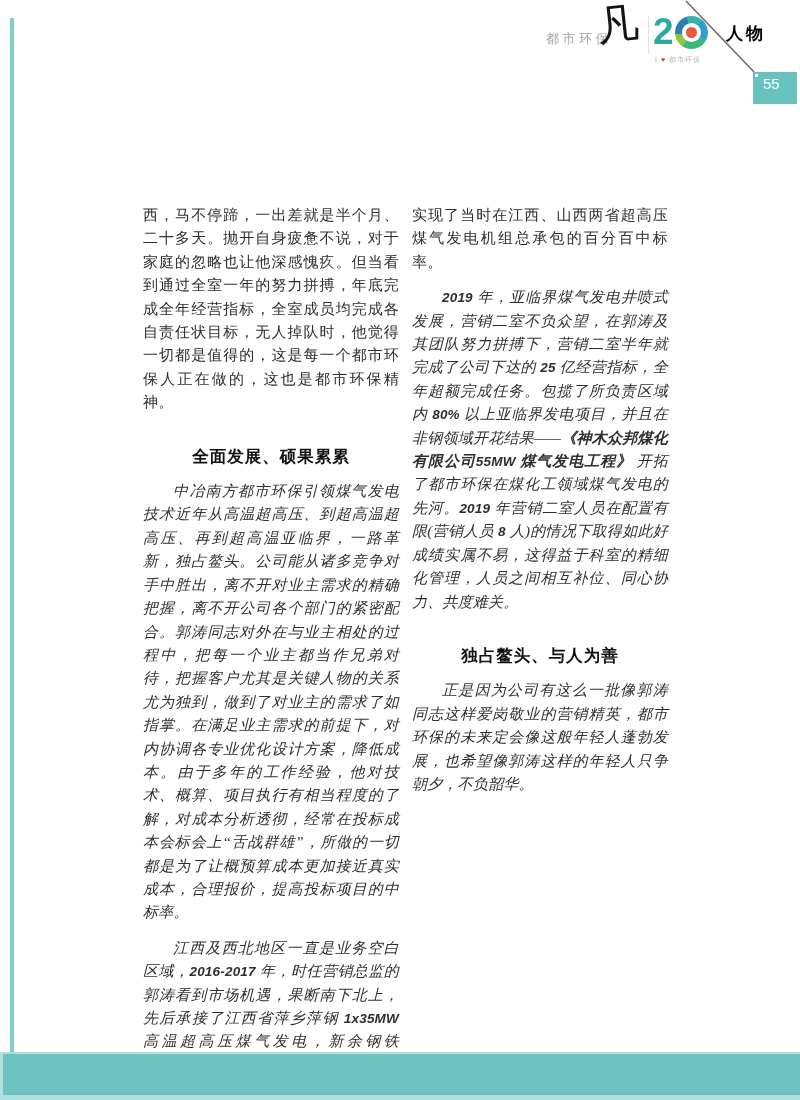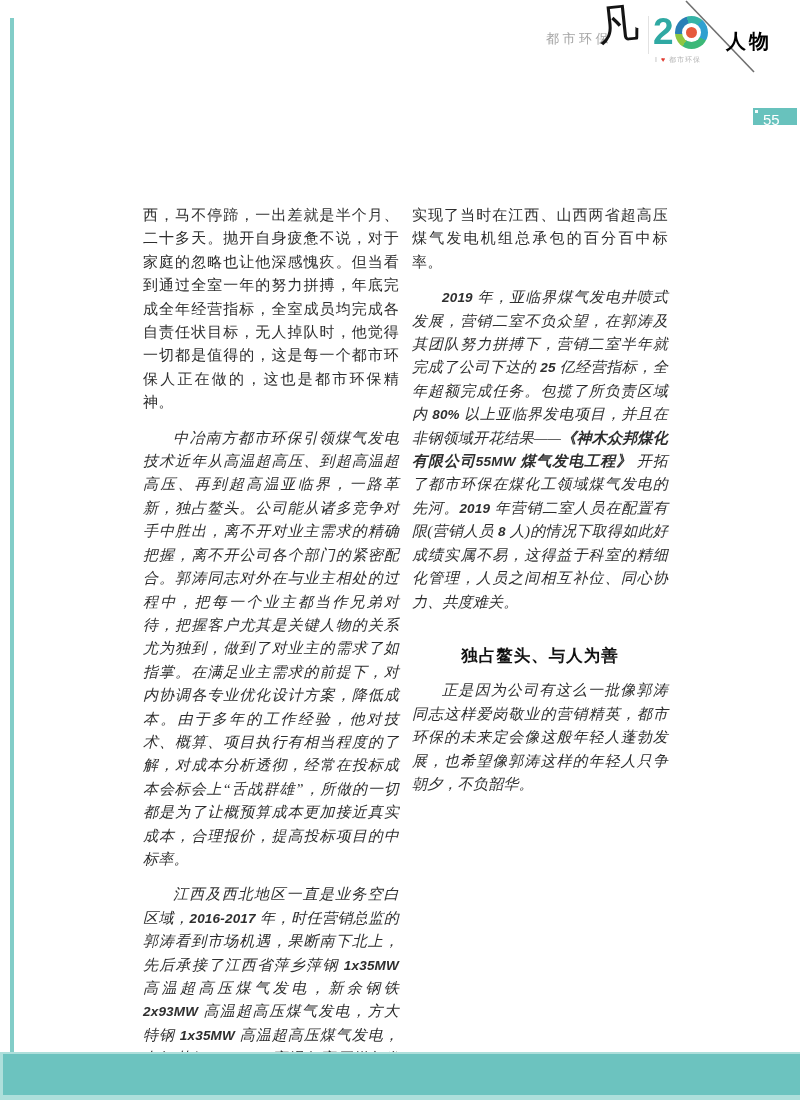--- a/index.html
+++ b/index.html
@@ -22,23 +22,23 @@
               font-weight:800;font-size:37px;line-height:38px;color:#2fa9a3;vertical-align:top;}
   .ring{display:inline-block;position:relative;width:33px;height:33px;margin-left:1px;margin-top:3px;
         border-radius:50%;vertical-align:top;
         background:conic-gradient(from 40deg,#2f9fd0 0 22%,#3cb878 22% 48%,#8ec641 48% 62%,#2b7fb5 62% 84%,#35b3a6 84% 100%);}
   .ring-hole{position:absolute;left:7px;top:7px;width:19px;height:19px;border-radius:50%;background:#fff;}
   .ring-dot{position:absolute;left:4px;top:4px;width:11px;height:11px;border-radius:50%;background:#e65a3c;}
   .tagline{position:absolute;left:655px;top:55px;font-family:"Liberation Sans",sans-serif;
            font-size:7px;color:#b3b3b3;letter-spacing:1px;white-space:nowrap;}
   .tagline .heart{color:#e03a2f;}
   .diag{position:absolute;left:676px;top:0;width:84px;height:76px;}
-  .section-label{position:absolute;left:726px;top:28px;font-family:"Liberation Sans","DejaVu Sans",sans-serif;
-           font-size:20px;font-weight:700;color:#000;letter-spacing:3px;}
-  .pagebox{position:absolute;left:753px;top:72px;width:44px;height:17px;background:#68c2bd;margin-top:36px;}
+  .section-label{position:absolute;left:726px;top:22px;font-family:"Liberation Sans","DejaVu Sans",sans-serif;
+           font-size:17px;font-weight:700;color:#000;letter-spacing:3px;}
+  .pagebox{position:absolute;left:753px;top:72px;width:44px;height:32px;background:#68c2bd;}
   .pagebox .notch{position:absolute;left:2px;top:2px;width:3px;height:3px;background:#fff;opacity:.95;}
   .pagebox .pnum{position:absolute;left:10px;top:0;line-height:23px;color:#fff;
            font-family:"Liberation Sans",sans-serif;font-size:15px;}
 
   
   .col{position:absolute;top:192px;width:256px;font-size:15px;line-height:23.4px;
        text-align:justify;letter-spacing:.2px;}
   .col-left{left:143px;}
   .col-right{left:412px;}
   .para{margin:12px 0 6px 0;}
@@ -72,20 +72,21 @@
 
   <div class="section-label">人物</div>
 
   <div class="pagebox">
     <span class="notch"></span>
     <span class="pnum">55</span>
   </div>
 
   <div class="col col-left">
       <p class="para"><span>西，马不停蹄，一出差就是半个月、二十多天。抛开自身疲惫不说，对于家庭的忽略也让他深感愧疚。但当看到通过全室一年的努力拼搏，年底完成全年经营指标，全室成员均完成各自责任状目标，无人掉队时，他觉得一切都是值得的，这是每一个都市环保人正在做的，这也是都市环保精神。</span></p>
+      <h3 class="sec-h">全面发展、硕果累累</h3>
       <p class="para ind"><span>中冶南方都市环保引领煤气发电技术近年从高温超高压、到超高温超高压、再到超高温亚临界，一路革新，独占鳌头。公司能从诸多竞争对手中胜出，离不开对业主需求的精确把握，离不开公司各个部门的紧密配合。郭涛同志对外在与业主相处的过程中，把每一个业主都当作兄弟对待，把握客户尤其是关键人物的关系尤为独到，做到了对业主的需求了如指掌。在满足业主需求的前提下，对内协调各专业优化设计方案，降低成本。由于多年的工作经验，他对技术、概算、项目执行有相当程度的了解，对成本分析透彻，经常在投标成本会标会上“舌战群雄”，所做的一切都是为了让概预算成本更加接近真实成本，合理报价，提高投标项目的中标率。</span></p>
       <p class="para ind"><span>江西及西北地区一直是业务空白区域，</span><span class="num">2016-2017</span><span> 年，时任营销总监的郭涛看到市场机遇，果断南下北上，先后承接了江西省萍乡萍钢 </span><span class="num">1x35MW</span><span> 高温超高压煤气发电，新余钢铁 </span><span class="num">2x93MW</span><span> 高温超高压煤气发电，方大特钢 </span><span class="num">1x35MW</span><span> 高温超高压煤气发电，九江萍钢 </span><span class="num">1x55MW</span><span> 高温超高压煤气发电，山西省襄汾新金山特钢 </span></p>
     </div>
   <div class="col col-right">
       <p class="para"><span>实现了当时在江西、山西两省超高压煤气发电机组总承包的百分百中标率。</span></p>
       <p class="para ind"><span class="num">2019</span><span> 年，亚临界煤气发电井喷式发展，营销二室不负众望，在郭涛及其团队努力拼搏下，营销二室半年就完成了公司下达的 </span><span class="num">25</span><span> 亿经营指标，全年超额完成任务。包揽了所负责区域内 </span><span class="num">80%</span><span> 以上亚临界发电项目，并且在非钢领域开花结果——</span><span class="bld">《神木众邦煤化有限公司</span><span class="num bld">55MW</span><span class="bld"> 煤气发电工程》</span><span> 开拓了都市环保在煤化工领域煤气发电的先河。</span><span class="num">2019</span><span> 年营销二室人员在配置有限(营销人员 </span><span class="num">8</span><span> 人)的情况下取得如此好成绩实属不易，这得益于科室的精细化管理，人员之间相互补位、同心协力、共度难关。</span></p>
       <h3 class="sec-h">独占鳌头、与人为善</h3>
       <p class="para ind"><span>正是因为公司有这么一批像郭涛同志这样爱岗敬业的营销精英，都市环保的未来定会像这般年轻人蓬勃发展，也希望像郭涛这样的年轻人只争朝夕，不负韶华。</span></p>
     </div>
 

